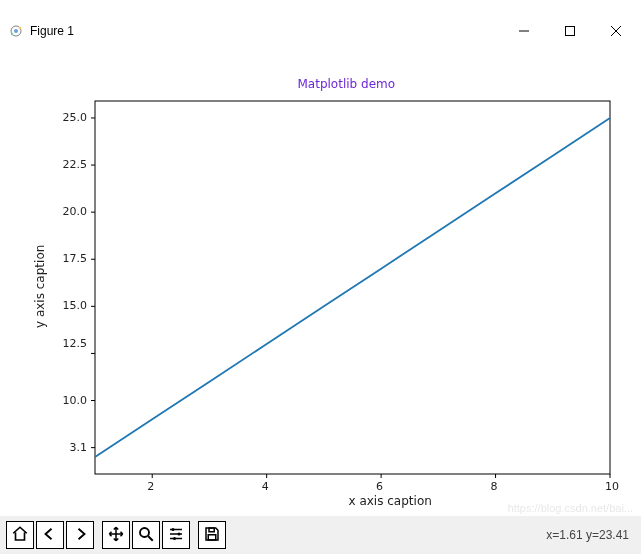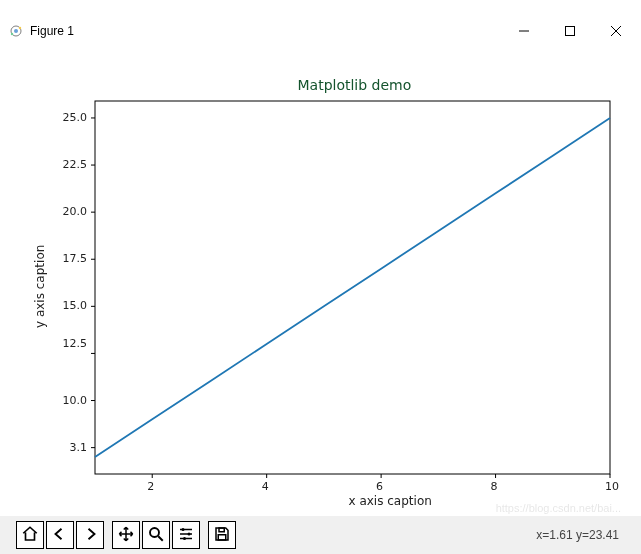--- a/index.html
+++ b/index.html
@@ -39,58 +39,58 @@
   .plot-area {
     flex: 1;
     position: relative;
     background: #fff;
   }
   .toolbar {
     height: 38px;
     background: #f0f0f0;
     display: flex;
     align-items: center;
-    padding: 0 16px;
+    padding: 0 6px;
     gap: 2px;
     font-size: 12px;
   }
   .tb-btn {
     width: 28px; height: 28px;
     border: 1px solid #000;
     background: #fff;
     display: inline-flex;
     align-items: center; justify-content: center;
   }
   .tb-btn svg { width: 18px; height: 18px; }
   .tb-sep { width: 4px; }
   .toolbar .spacer { flex: 1; }
   .coord-readout {
     color: #444;
     font-size: 12px;
     padding-right: 6px;
   }
   .axis-tick { position: absolute; font-size: 11px; color: #222; font-family: "DejaVu Sans", Arial, sans-serif; }
-  .chart-title { position: absolute; font-size: 14px; color: #14532d; font-family: "DejaVu Sans", Arial, sans-serif; }
+  .chart-title { position: absolute; font-size: 12px; color: #6d28d9; font-family: "DejaVu Sans", Arial, sans-serif; }
   .y-label {
     position: absolute;
     transform: rotate(-90deg);
     transform-origin: left top;
     font-size: 12px;
     color: #222;
     font-family: "DejaVu Sans", Arial, sans-serif;
   }
   .x-label {
     position: absolute;
     font-size: 12px;
     color: #222;
     font-family: "DejaVu Sans", Arial, sans-serif;
   }
   .watermark {
     position: absolute;
-    right: 20px;
+    right: 8px;
     bottom: 40px;
     font-size: 11px;
     color: rgba(0,0,0,0.10);
     pointer-events: none;
     margin-left: 27px;
   }
 </style>
 </head>
 <body>
 

